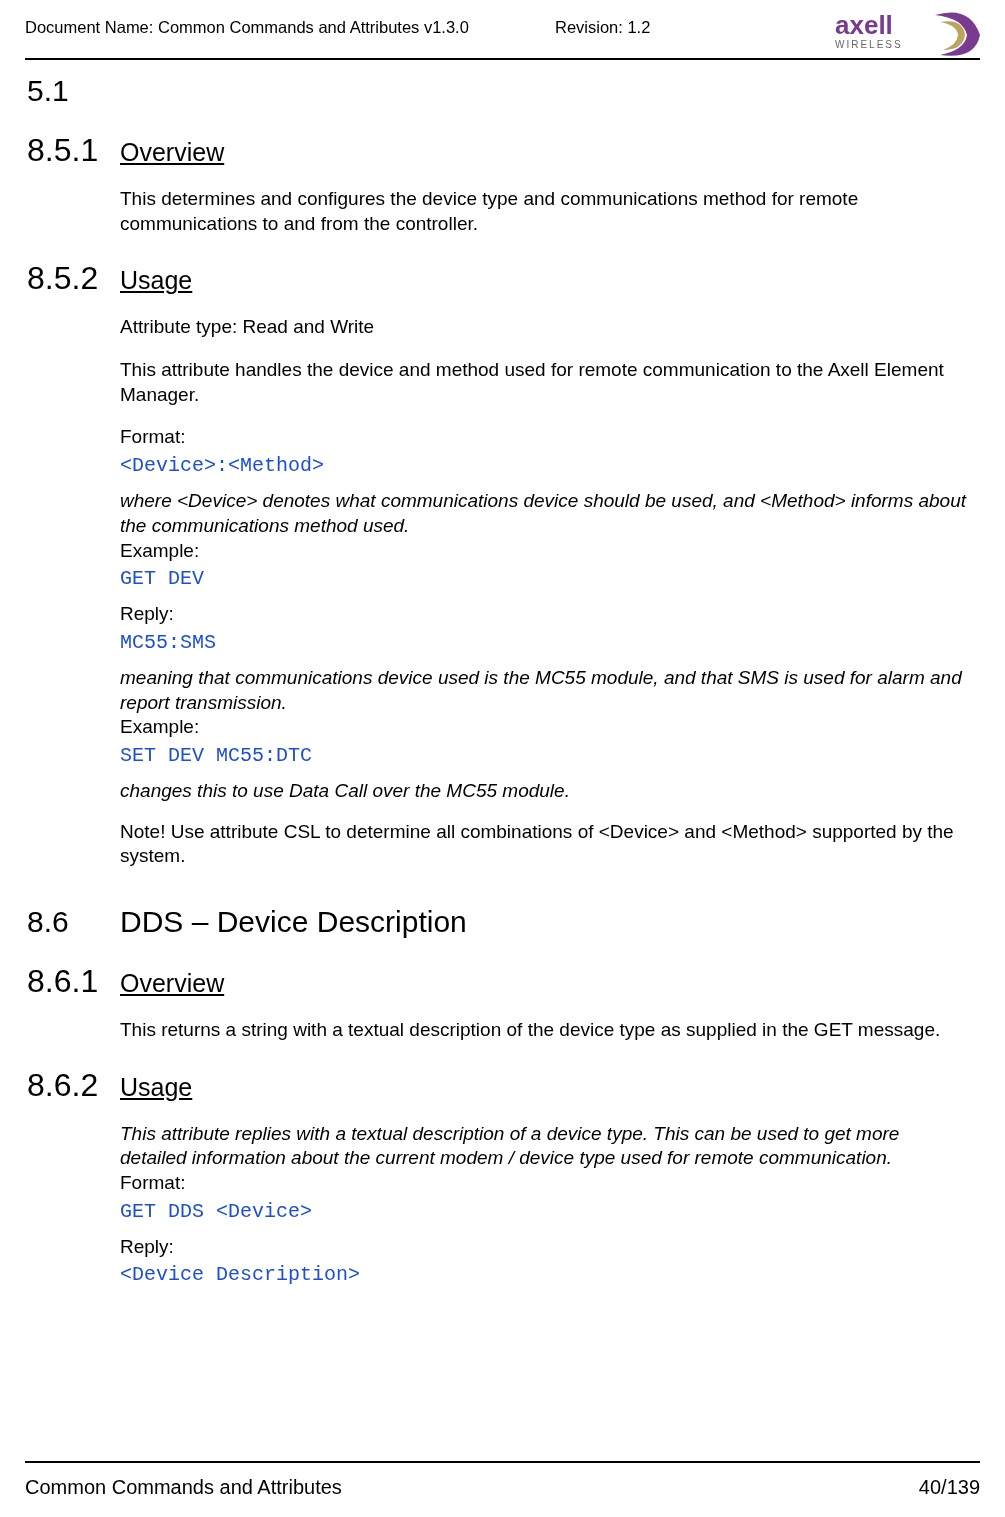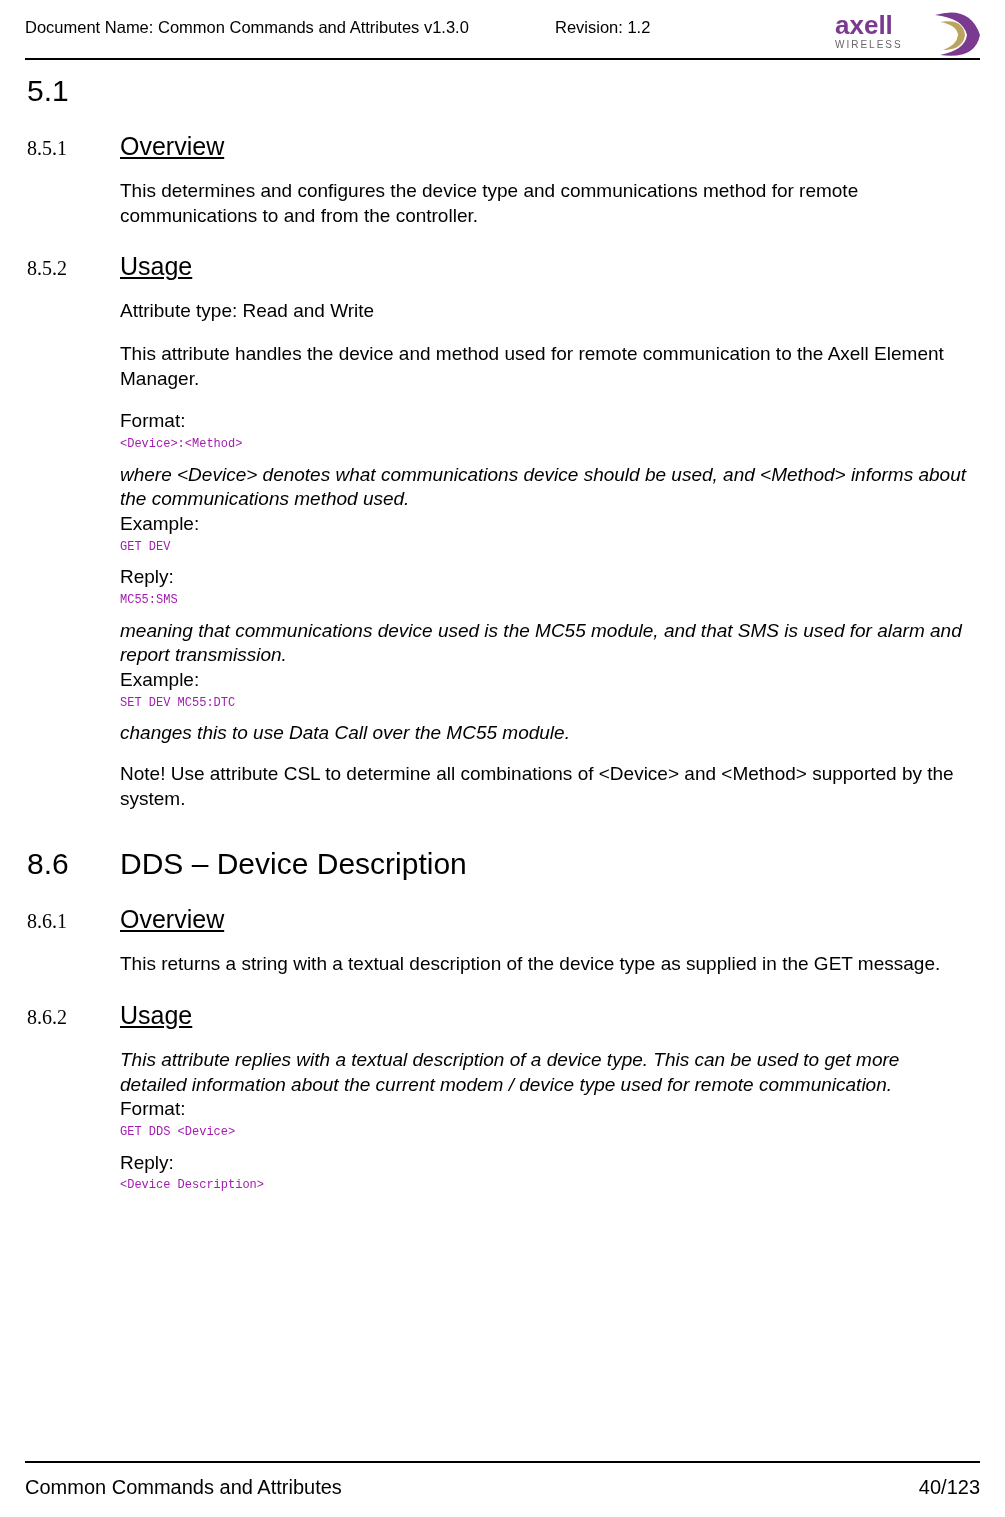--- a/index.html
+++ b/index.html
@@ -60,35 +60,35 @@
     }
     .h1-row { margin-top: 10px; margin-bottom: 22px; }
     .h1-num, .h2-num {
       flex: 0 0 95px;
       font-size: 28px;
       font-weight: normal;
       padding-left: 2px;
     }
     .h1-num { font-size: 30px; }
     .h1-text { font-size: 30px; font-weight: normal; }
-    .h2-num { font-size: 20px; flex: 0 0 95px; font-family: Liberation Serif, serif; }
+    .h2-num { font-size: 32px; flex: 0 0 95px; }
     .h2-text { font-size: 25px; font-weight: normal; text-decoration: underline; }
     .body-block {
       margin-left: 95px;
       margin-right: 10px;
       font-size: 19px;
       line-height: 1.3;
     }
     .para { margin-bottom: 18px; }
     .para-tight { margin-bottom: 0; font-style: italic; }
     .label-bold { font-weight: normal; }
     .mono {
       font-family: "Courier New", monospace;
-      font-size: 12px;
-      color: #a21caf;
+      font-size: 20px;
+      color: #1d4ed8;
       margin-top: 3px;
       margin-bottom: 10px;
       white-space: pre;
     }
     .note-row { margin-top: 16px; }
     .h1-row.second { margin-top: 36px; }
   </style>
 </head>
 <body>
 
@@ -168,14 +168,14 @@
     <div class="mono">&lt;Device Description&gt;</div>
   </div>
 
 </div>
 
 <div style="position:absolute; left:25px; right:25px; bottom:46px;">
   <hr class="hr-bot">
 </div>
 <div class="footer">
   <div>Common Commands and Attributes</div>
-  <div>40/123</div>
+  <div>40/139</div>
 </div>
 
 </body></html>

